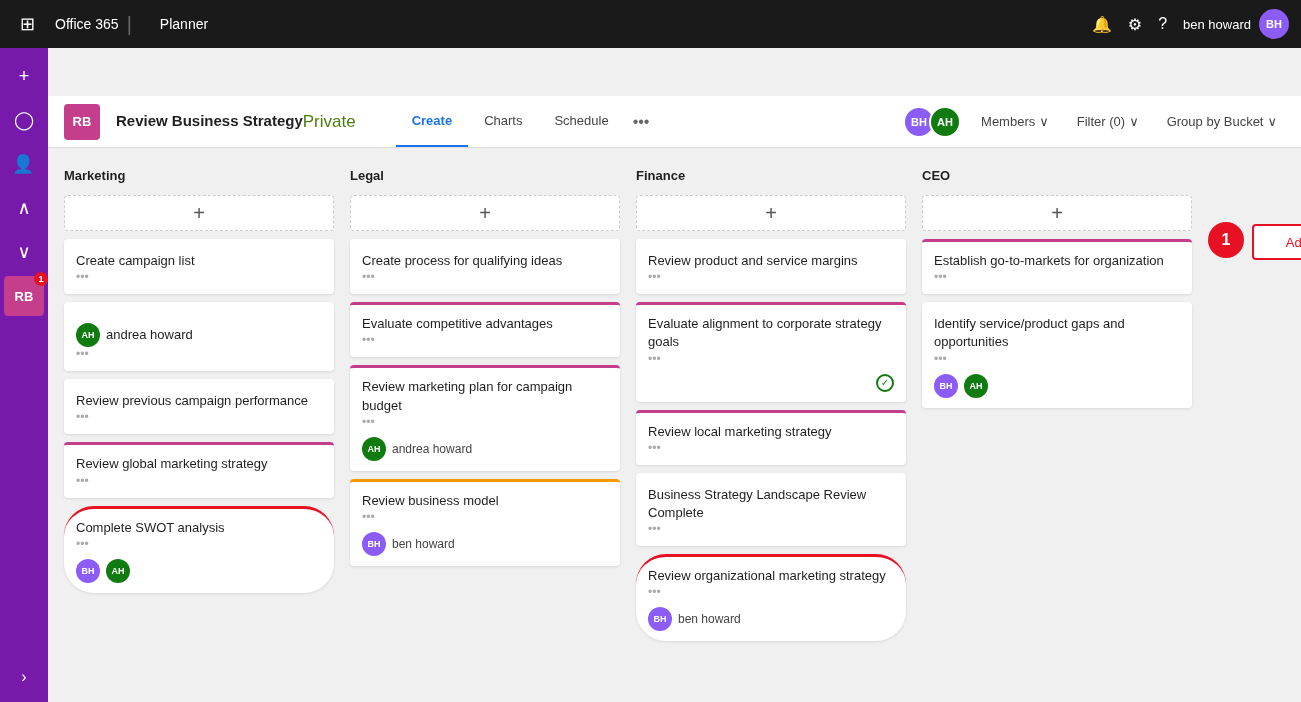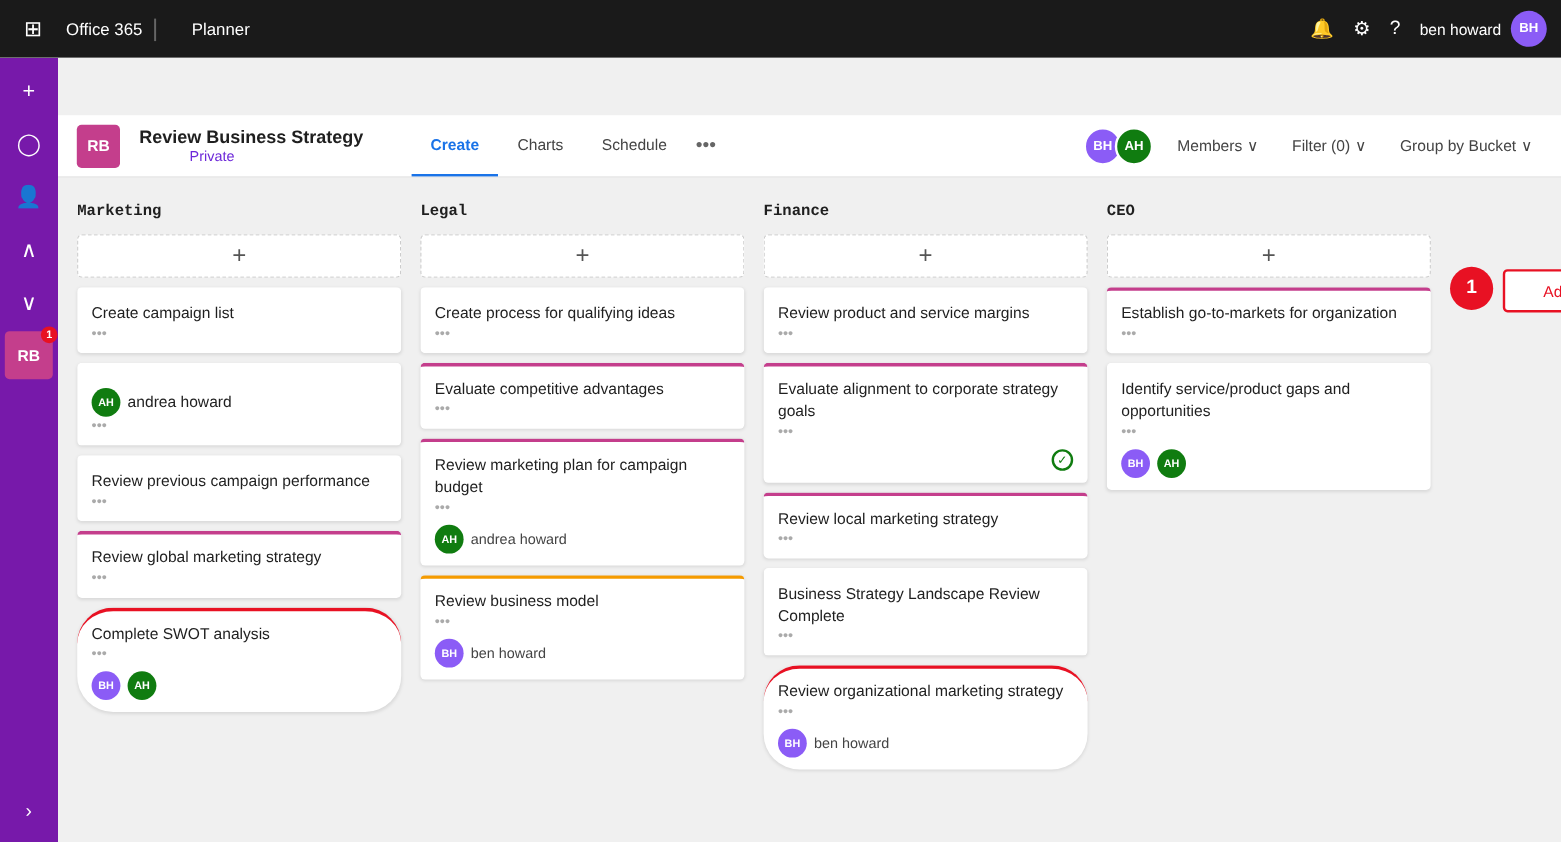--- a/index.html
+++ b/index.html
@@ -49,23 +49,23 @@
     
     .project-header {
       background: white; padding: 0 16px; display: flex; align-items: center;
       height: 52px; border-bottom: 1px solid #e0e0e0; gap: 16px;
     }
     .project-icon {
       width: 36px; height: 36px; background: #c43e8c; border-radius: 4px;
       display: flex; align-items: center; justify-content: center; color: white;
       font-size: 13px; font-weight: 600;
     }
-    .project-title-group { display: flex; flex-direction: column; }
+    .project-title-group { display: flex; flex-direction: row; }
     .project-title { font-size: 15px; font-weight: 600; color: #1f1f1f; }
-    .project-subtitle { font-size: 12px; color: #6d28d9; margin-left: 42px; }
+    .project-subtitle { font-size: 17px; color: #4d7c0f; }
     .project-nav { margin-left: 24px; display: flex; align-items: center; gap: 0; height: 100%; }
     .project-nav-item {
       padding: 0 16px; font-size: 13px; color: #444; height: 100%;
       display: flex; align-items: center; cursor: pointer; border-bottom: 2px solid transparent;
     }
     .project-nav-item.active { color: #1a73e8; border-bottom: 2px solid #1a73e8; font-weight: 600; }
     .project-nav-more { font-size: 16px; color: #666; cursor: pointer; padding: 0 8px; }
     .project-header-right { margin-left: auto; display: flex; align-items: center; gap: 12px; }
     .member-avatars { display: flex; align-items: center; }
     .member-avatar {
@@ -86,21 +86,21 @@
     .board-area {
       flex: 1; overflow-x: auto; overflow-y: hidden; padding: 16px;
       display: flex; gap: 16px; align-items: flex-start; background: #f0f0f0;
     }
 
     
     .bucket {
       min-width: 270px; max-width: 270px; display: flex; flex-direction: column; gap: 8px;
     }
     .bucket-header {
-      font-size: 13px; font-weight: 600; color: #1f1f1f; padding: 4px 0; font-family: Liberation Mono, monospace;
+      font-size: 13px; font-weight: 600; color: #1f1f1f; padding: 4px 0;
     }
     .bucket-add-btn {
       background: white; border: 1px dashed #ccc; border-radius: 4px; height: 36px;
       display: flex; align-items: center; justify-content: center; cursor: pointer;
       color: #555; font-size: 20px;
     }
 
     
     .task-card {
       background: white; border-radius: 4px; padding: 10px 12px; cursor: pointer;

